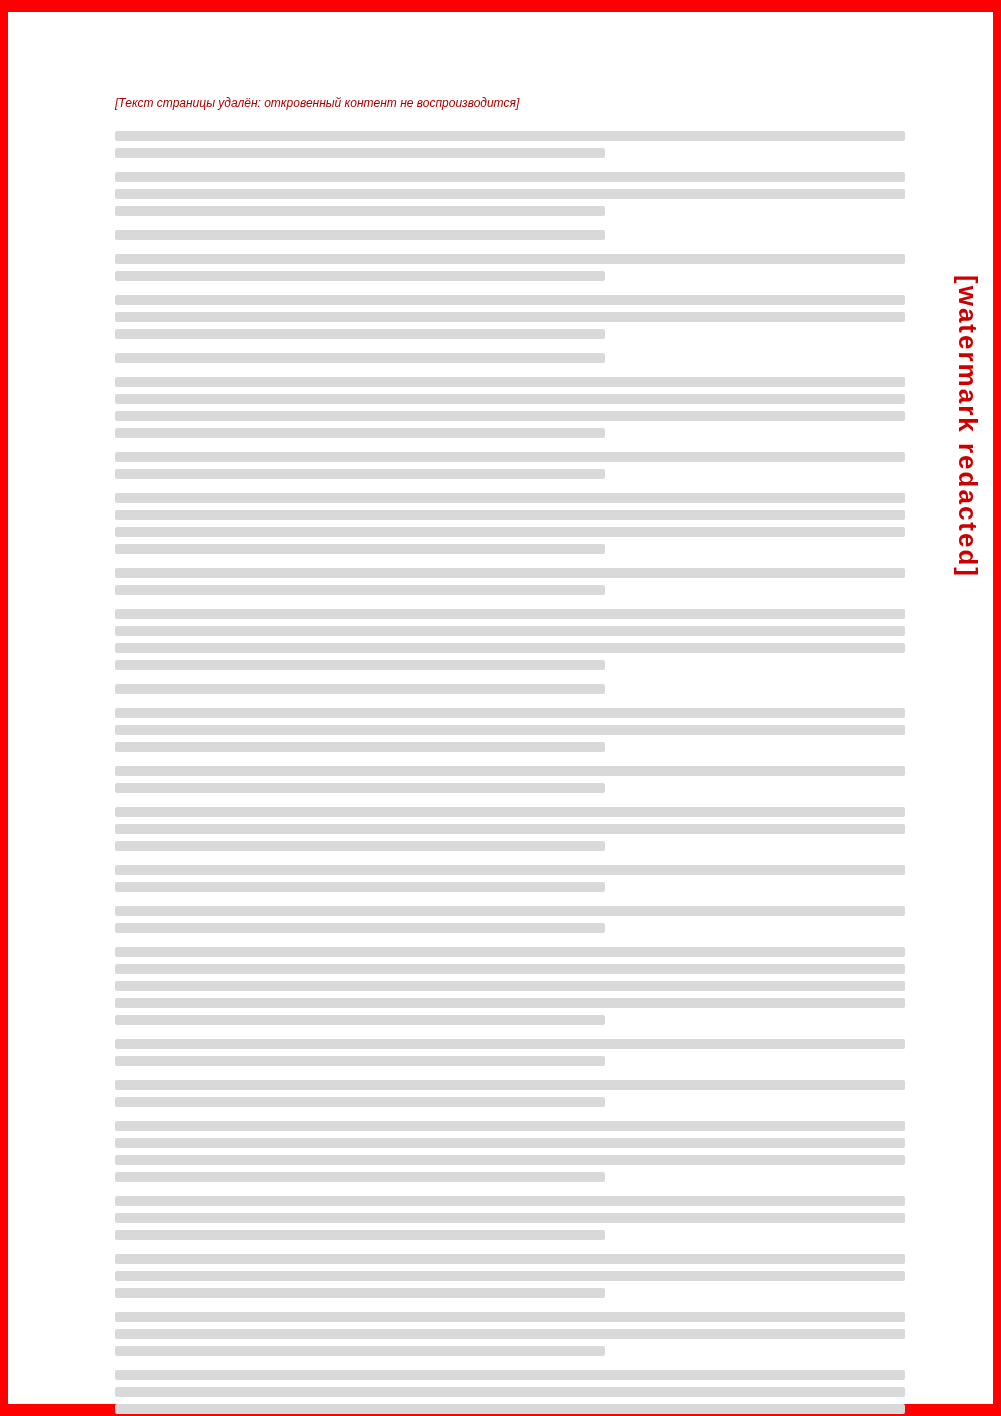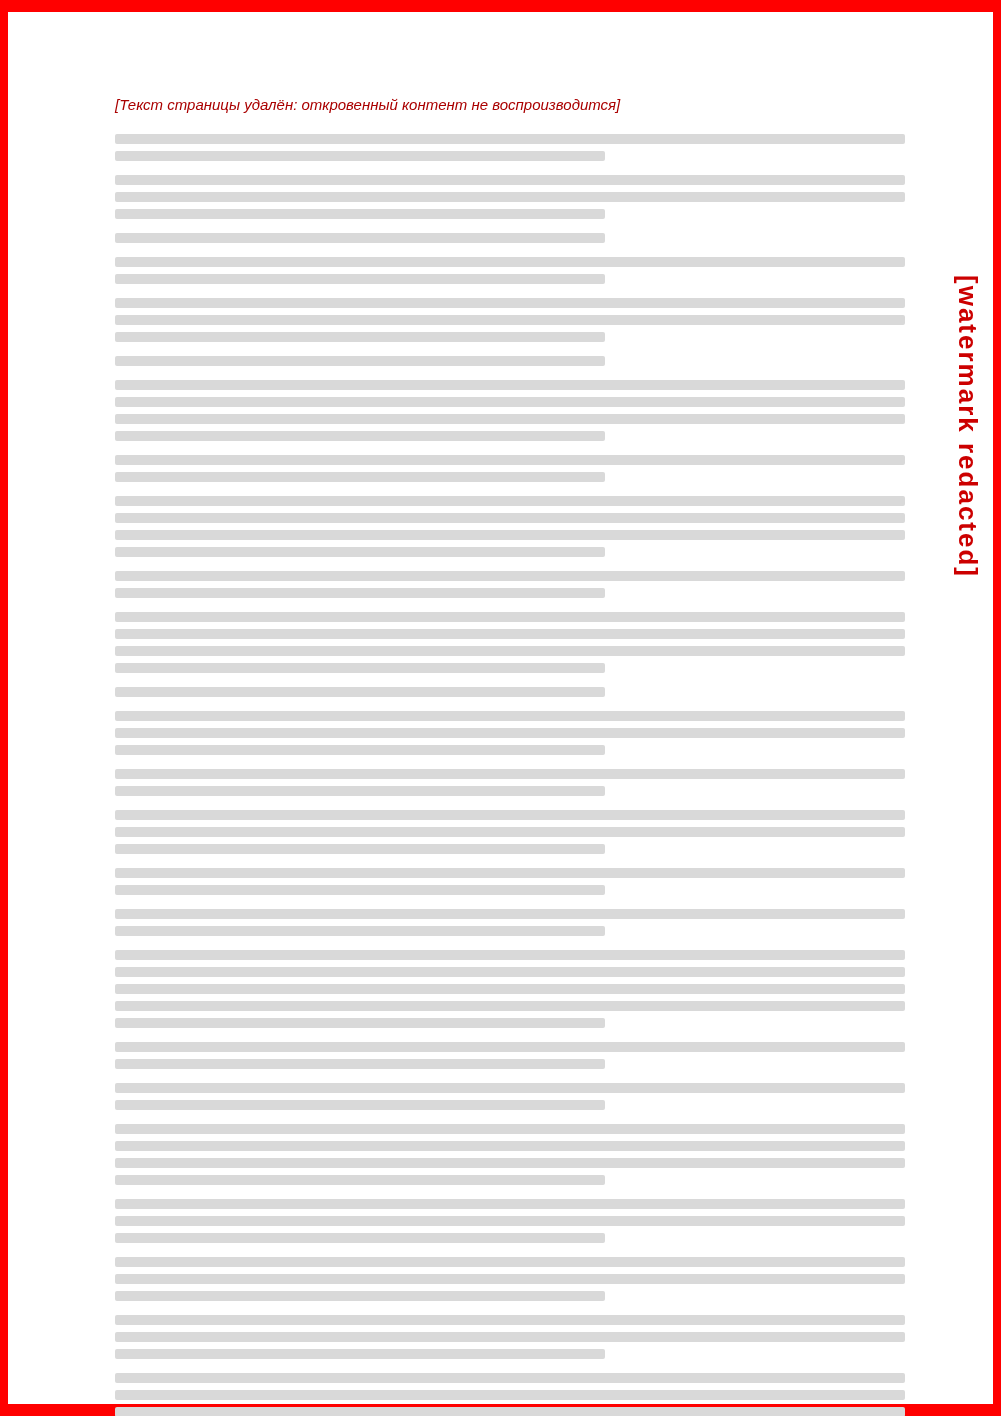--- a/index.html
+++ b/index.html
@@ -38,21 +38,21 @@
 
   
   .text-column {
     position: absolute;
     top: 96px;
     left: 115px;
     width: 790px;
   }
   .redaction-notice {
     color: #aa0000;
-    font-size: 15px;
+    font-size: 12px;
     font-style: italic;
     margin-bottom: 21px;
   }
   .paragraph { margin-bottom: 14px; }
   .line-bar {
     height: 10px;
     background: #d9d9d9;
     border-radius: 2px;
     margin-bottom: 7px;
   }

